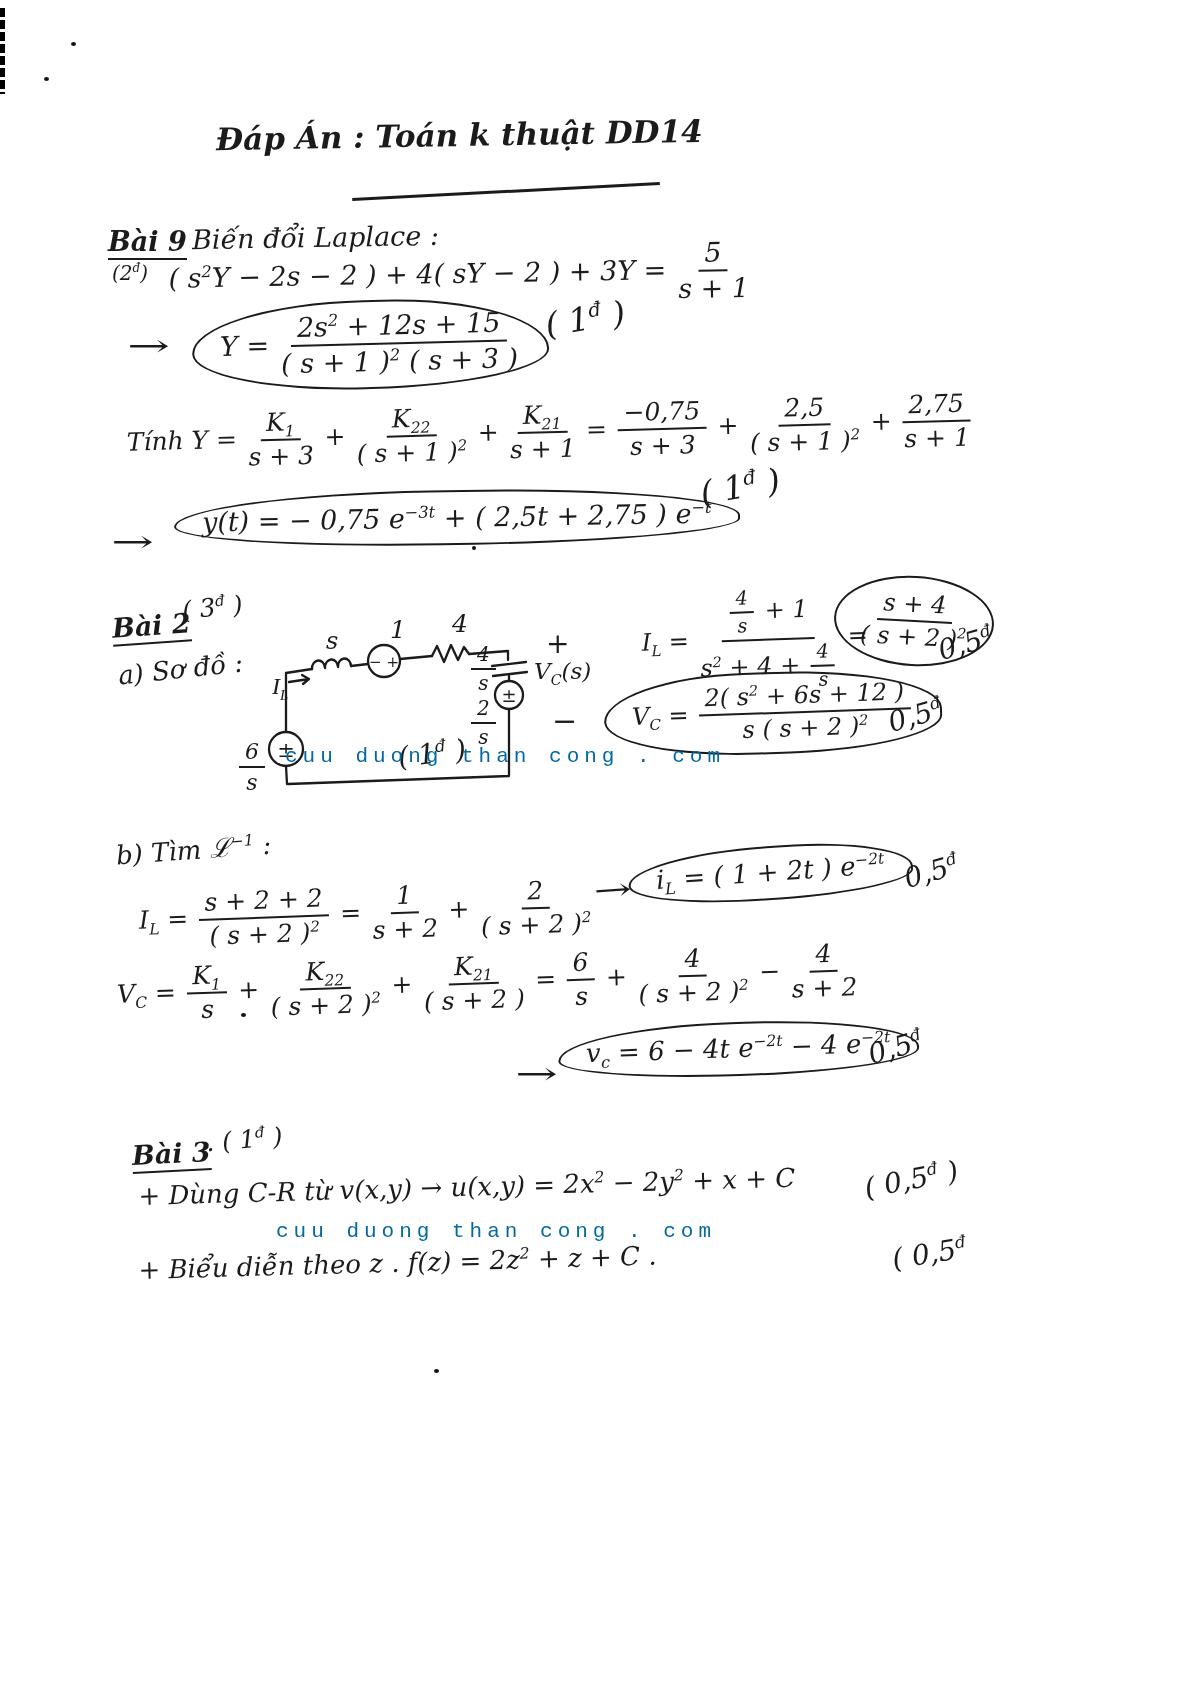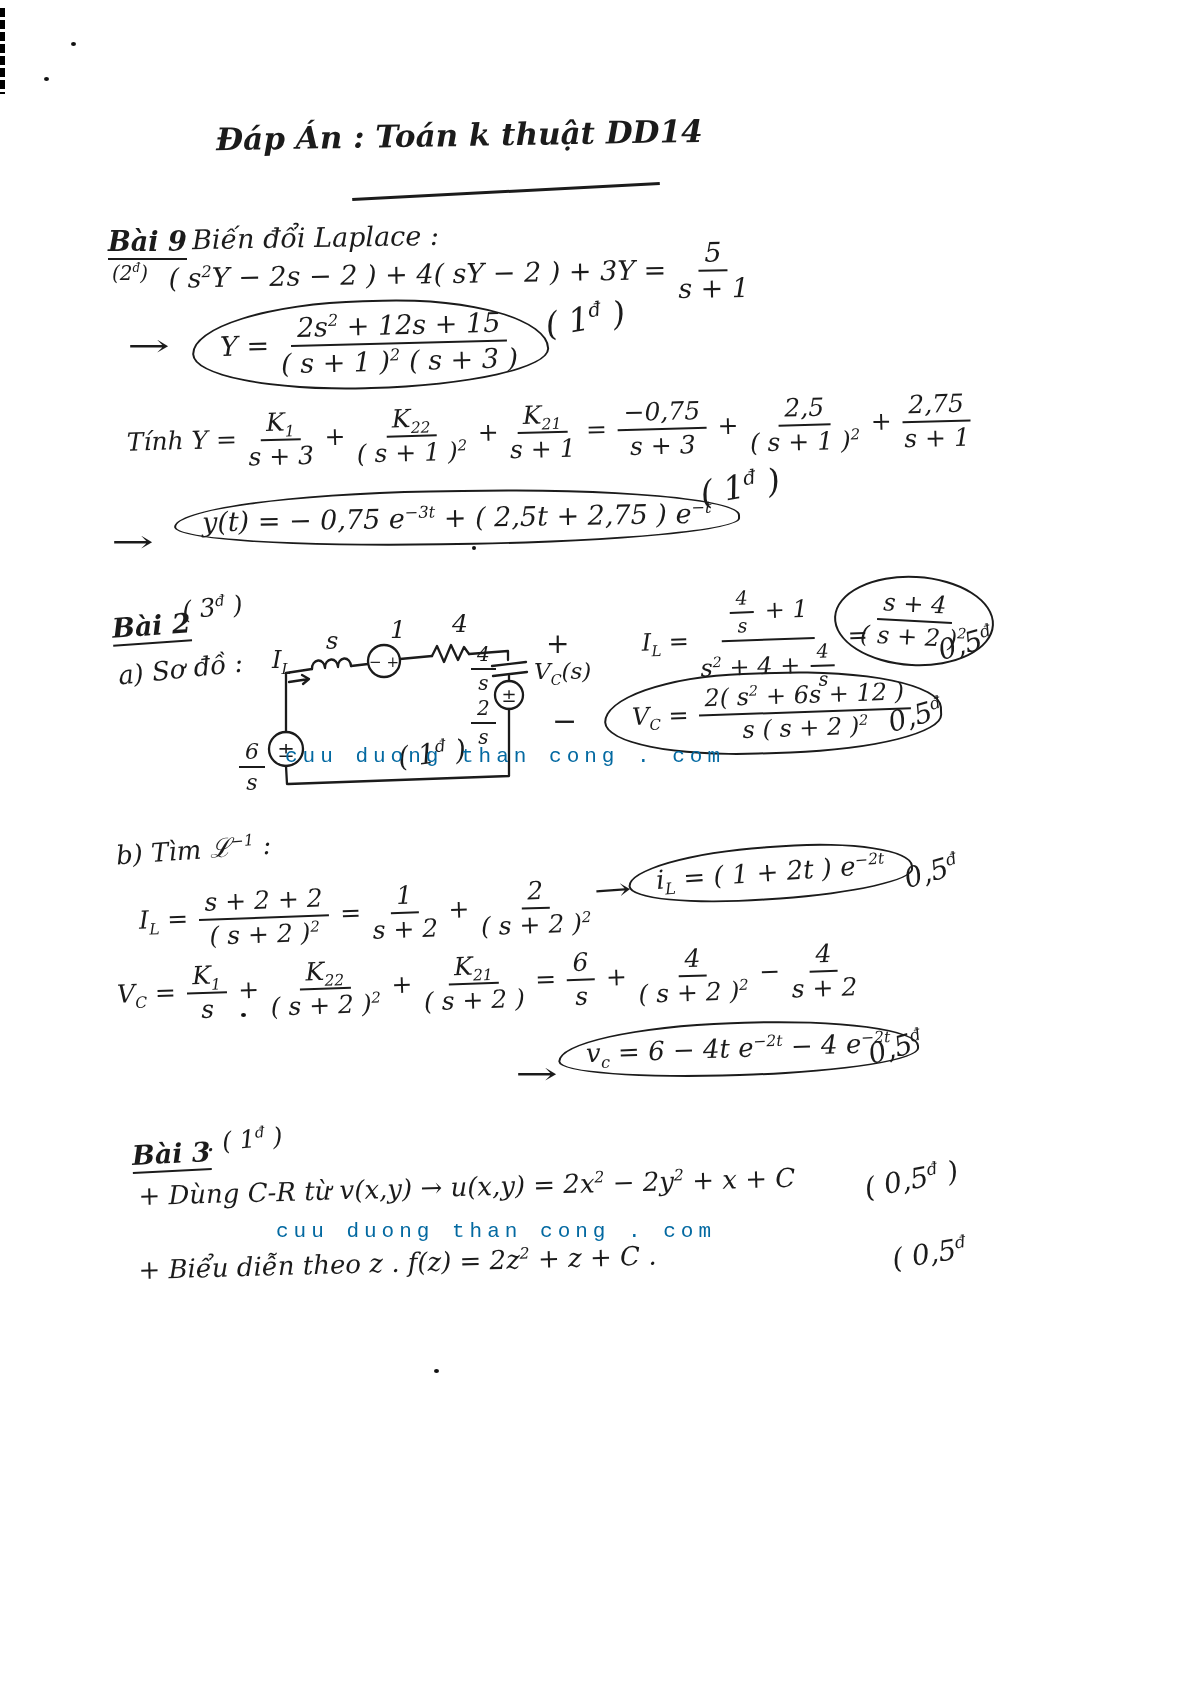--- a/index.html
+++ b/index.html
@@ -108,21 +108,21 @@
     <circle cx="50" cy="151" r="17"></circle>
     <path d="M53 84 L73 81 M73 81 L66 77 M73 81 L67 86"></path>
   </g>
   <g fill="#1b1b1b" text-anchor="middle" font-style="normal">
     <text x="50" y="159" font-size="21">±</text>
     <text x="148" y="69" font-size="15">− +</text>
     <text x="273" y="104" font-size="18">±</text>
   </g>
 </svg>
 
-<div class="abs hw" style="left:272px;top:647px;font-size:24px;">I<span class="sub">L</span></div>
+<div class="abs hw" style="left:272px;top:673px;font-size:24px;font-family:Liberation Serif, serif;">I<span class="sub">L</span></div>
 <div class="abs hw" style="left:326px;top:628px;font-size:24px;">s</div>
 <div class="abs hw" style="left:390px;top:616px;font-size:25px;">1</div>
 <div class="abs hw" style="left:452px;top:610px;font-size:25px;">4</div>
 <div class="abs hw" style="left:468px;top:644px;font-size:20px;"><span class="frac">
       <span class="num">4</span>
       <span class="den">s</span>
     </span></div>
 <div class="abs hw" style="left:468px;top:698px;font-size:20px;"><span class="frac">
       <span class="num">2</span>
       <span class="den">s</span>

